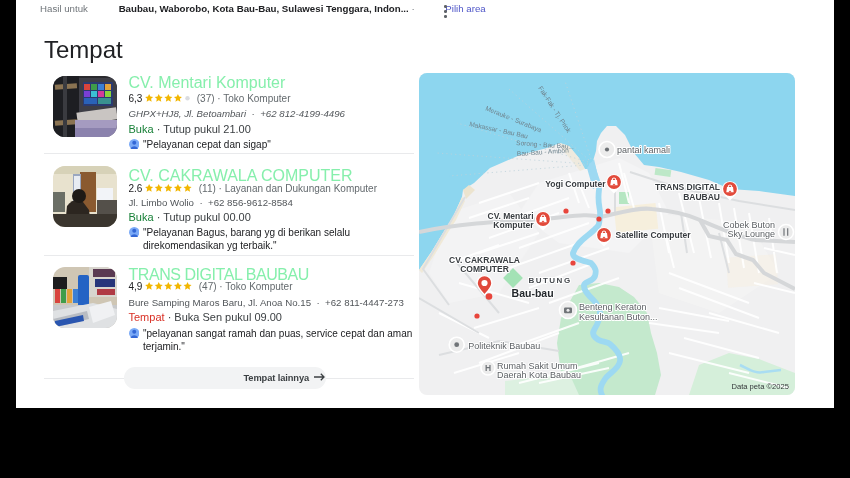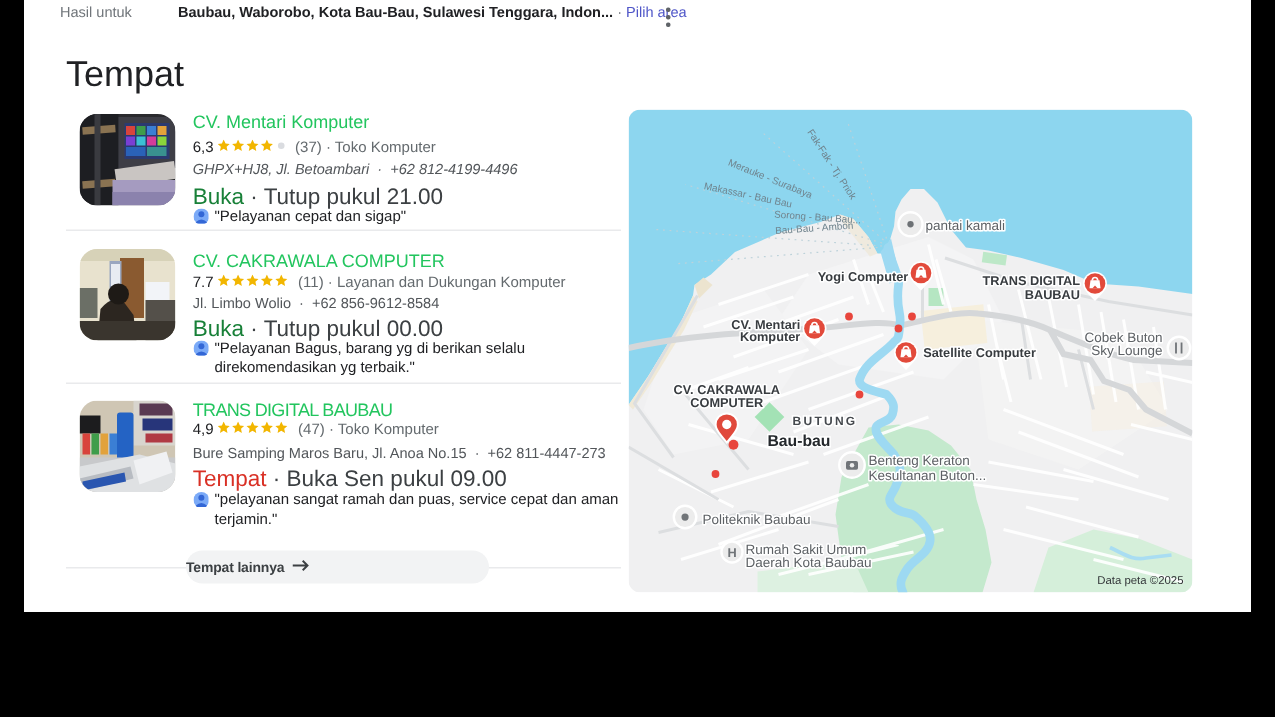--- a/index.html
+++ b/index.html
@@ -1,38 +1,38 @@
 <!DOCTYPE html>
 <html><head>
 <meta charset="utf-8">
 <style>
   * { margin:0; padding:0; box-sizing:border-box; }
   html,body { width:850px; height:478px; background:#000; font-family:"Liberation Sans", sans-serif; position:relative; overflow:hidden; }
   .page { position:absolute; left:16px; top:0; width:817.5px; height:408px; background:#fff; }
   .abs { position:absolute; }
   .topline { left:40px; top:2.5px; font-size:9.7px; color:#70757a; white-space:nowrap; }
   .topline b { color:#202124;padding-left:28px; }
-  .topline .lnk { color:#4f56c8; }
+  .topline .lnk { color:#4f56c8;margin-left:28px; }
   .kebab { left:444px; top:5px; width:3px; }
   .kebab i { display:block; width:2.6px; height:2.6px; border-radius:50%; background:#5f6368; margin-bottom:2.4px; }
   h1.tempat { left:44px; top:35.5px; font-size:24px; font-weight:400; color:#202124; }
   .thumb { left:52.5px; width:64px; height:61px; border-radius:12px; overflow:hidden; }
   .line { position:absolute; left:128.5px; white-space:nowrap; font-size:10px; color:#70757a; }
-  .title { font-size:12px; color:#22c55e; }
+  .title { font-size:16px; color:#86efac; }
   .rate { color:#646a6e; }
   .rate .num { color:#202124; }
   .addr { color:#52565a; font-size:9.7px; }
-  .hours { color:#3c4043; font-size:15px; }
+  .hours { color:#3c4043; font-size:11px; }
   .buka { color:#188038; }
   .tutup { color:#d93025; }
   .revwrap { position:absolute; left:128.5px; }
   .rev-ic { position:absolute; left:0; top:1px; }
   .revtext { margin-left:14.5px; font-size:10px; color:#202124; line-height:13.4px; }
   .divider { position:absolute; left:44px; width:370px; height:1px; background:#e9eaec; }
-  .morebtn { position:absolute; left:124px; top:366.5px; width:202px; height:22.5px; background:#f2f3f4; border-radius:11.5px; text-align:left; font-size:9.3px; font-weight:bold; color:#3c4043; line-height:22.5px; letter-spacing:-0.1px; }
+  .morebtn { position:absolute; left:124px; top:366.5px; width:202px; height:22.5px; background:#f2f3f4; border-radius:11.5px; text-align:right; font-size:9.3px; font-weight:bold; color:#3c4043; line-height:22.5px; letter-spacing:-0.1px; }
 </style>
 </head>
 <body>
   <div class="page"></div>
 
   <div class="abs topline">Hasil untuk <b>Baubau, Waborobo, Kota Bau-Bau, Sulawesi Tenggara, Indon...</b> · <span class="lnk">Pilih area</span></div>
   <div class="abs kebab">
     <i></i>
     <i></i>
     <i></i>
@@ -116,21 +116,21 @@
     <svg class="rev-ic" width="10.5" height="10.5" viewBox="0 0 11 11">
       <circle cx="5.5" cy="5.5" r="5.5" fill="#7baaf7"></circle>
       <circle cx="5.5" cy="4" r="2.1" fill="#3367d6"></circle>
       <path d="M1.5 9.6 Q5.5 5.8 9.5 9.6 A5.5 5.5 0 0 1 1.5 9.6Z" fill="#3367d6"></path>
     </svg>
     <div class="revtext">"Pelayanan cepat dan sigap"</div>
   </div>
   <div class="divider" style="top:153px;"></div>
 
   <div class="line title" style="top:167.3px;">CV. CAKRAWALA COMPUTER</div>
-  <div class="line rate" style="top:182.5px;"><span class="num">7.7</span>&nbsp;<svg width="48" height="9" viewBox="0 0 48 9" style="vertical-align:-1px">
+  <div class="line rate" style="top:182.5px;"><span class="num">2.6</span>&nbsp;<svg width="48" height="9" viewBox="0 0 48 9" style="vertical-align:-1px">
       <g fill="#f2b600">
         <path id="s2" d="M4.1 0l1.25 2.6 2.8.33-2.07 1.9.56 2.8L4.1 6.2 1.66 7.63l.56-2.8L.15 2.93l2.8-.33z"></path>
         <use href="#s2" x="9.6"></use>
         <use href="#s2" x="19.2"></use>
         <use href="#s2" x="28.8"></use>
         <use href="#s2" x="38.4"></use>
       </g>
     </svg>&nbsp; (11) · Layanan dan Dukungan Komputer</div>
   <div class="line addr" style="top:197.2px;">Jl. Limbo Wolio &nbsp;·&nbsp; +62 856-9612-8584</div>
   <div class="line hours" style="top:210.6px;"><span class="buka">Buka</span> · Tutup pukul 00.00</div>

